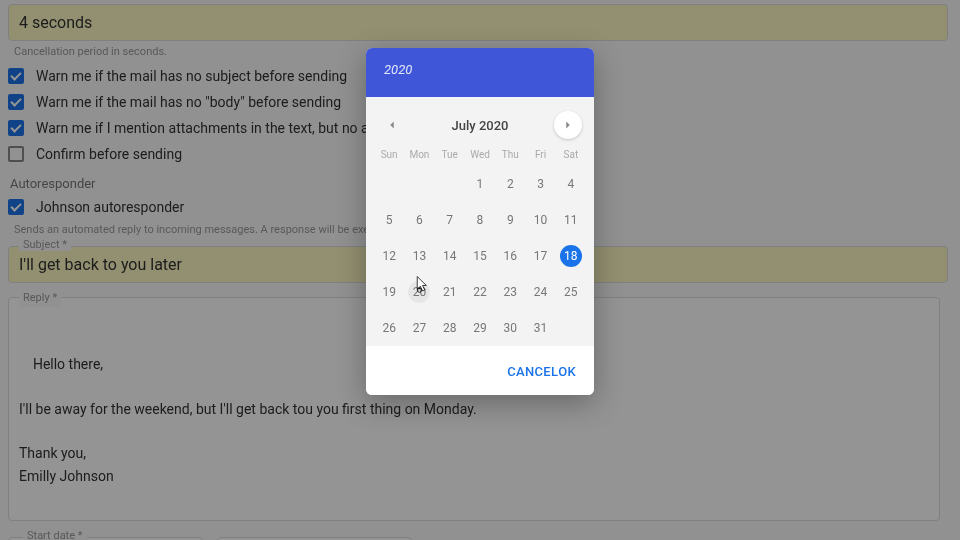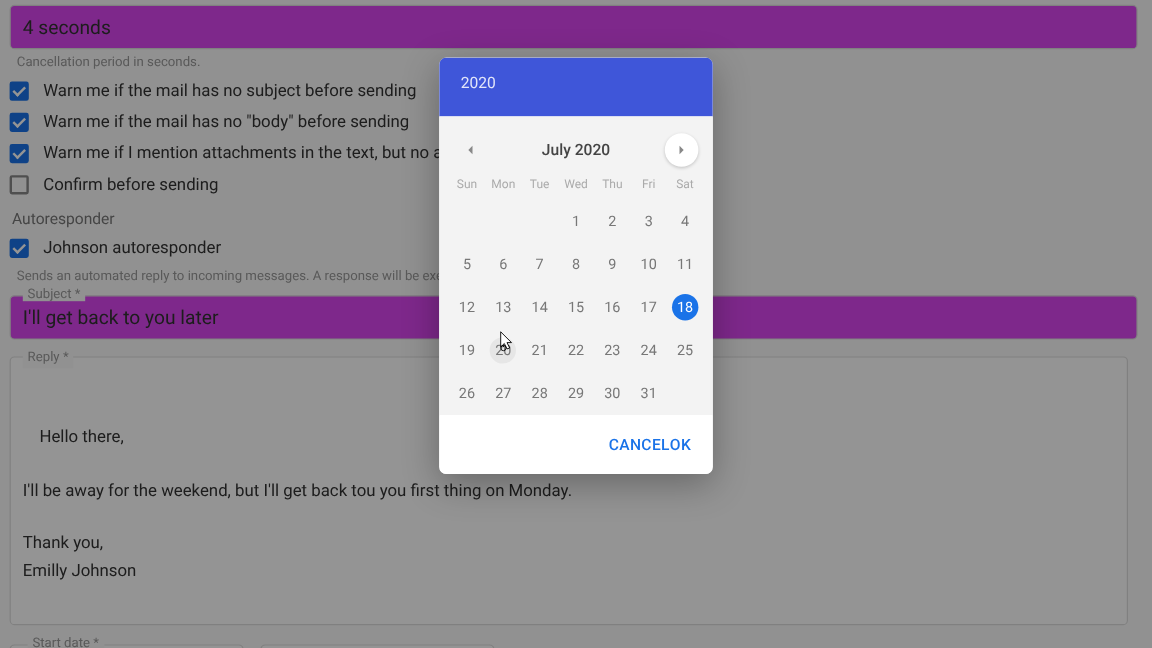--- a/index.html
+++ b/index.html
@@ -1,20 +1,20 @@
 <!DOCTYPE html>
 <html><head>
 <meta charset="utf-8">
 <style>
 * { box-sizing: border-box; margin: 0; padding: 0; font-family: Roboto, Arial, sans-serif; }
 body { background: #fafafa; width: 960px; height: 540px; overflow: hidden; position: relative; color: #333; }
 
 .page { padding: 4px 8px; }
 
-.field-box { border: 1px solid #ddd; border-radius: 4px; padding: 8px 10px; background: #d946ef; margin-bottom: 2px; position: relative; }
+.field-box { border: 1px solid #ddd; border-radius: 4px; padding: 8px 10px; background: #fef9c3; margin-bottom: 2px; position: relative; }
 .field-box .legend { position: absolute; top: -9px; left: 10px; font-size: 11px; color: #999; background: #fafafa; padding: 0 4px; }
 .helper { font-size: 11px; color: #999; margin: 4px 0 10px 6px; }
 
 .check-row { display: flex; align-items: center; margin: 6px 0 10px 0; font-size: 14px; color: #333; }
 .checkbox { width: 16px; height: 16px; border-radius: 2px; margin-right: 12px; position: relative; flex-shrink: 0; }
 .checkbox.checked { background: #1a73e8; border: 2px solid #1a73e8; }
 .checkbox.unchecked { border: 2px solid #888; }
 .checkbox.checked::after { content:""; position:absolute; left:3px; top:0; width:4px; height:8px; border: solid #fff; border-width: 0 2px 2px 0; transform: rotate(45deg); }
 
 .section-title { font-size: 13px; color: #777; margin: 14px 0 8px 2px; }
@@ -25,21 +25,21 @@
 .date-row { display: flex; gap: 14px; margin-top: 16px; }
 .date-box { border: 1px solid #ddd; border-radius: 4px; background:#fff; padding: 12px 10px; position: relative; width: 195px; display:flex; align-items:center; justify-content:space-between; font-size: 14px; }
 .date-box .legend { position: absolute; top: -9px; left: 14px; font-size: 11px; color: #999; background: #fafafa; padding: 0 4px; }
 
 .scrim { position:absolute; inset:0; background: rgba(0,0,0,0.42); }
 
 .datepicker { position:absolute; left:366px; top:48px; width:228px; background:#fff; border-radius:6px; box-shadow: 0 8px 30px rgba(0,0,0,0.3); overflow:hidden; }
 .dp-head { background:#3f51e0; background: #3f57d6; background: #4054d8; color:#fff; padding: 14px 18px 16px; }
 .dp-head { background: #3f51d9; }
 .dp-head { background: #4055d6; }
-.dp-head { background: #4055d7; }
+.dp-head { background: #4055d7; font-style: italic; }
 .dp-head { background: #4055d6; }
 .dp-head { background: #3f55d6; }
 .dp-head { background: #4055d6; }
 .dp-head { background: #3e55d6; }
 .dp-head { background: #3f55d6; }
 .dp-head { background: #3f56d6; }
 .dp-head { background: #3f56d8; }
 .dp-head { background: #4055d9; }
 .dp-head { background: #3e55d9; }
 .dp-head { background: #3f55da; }

